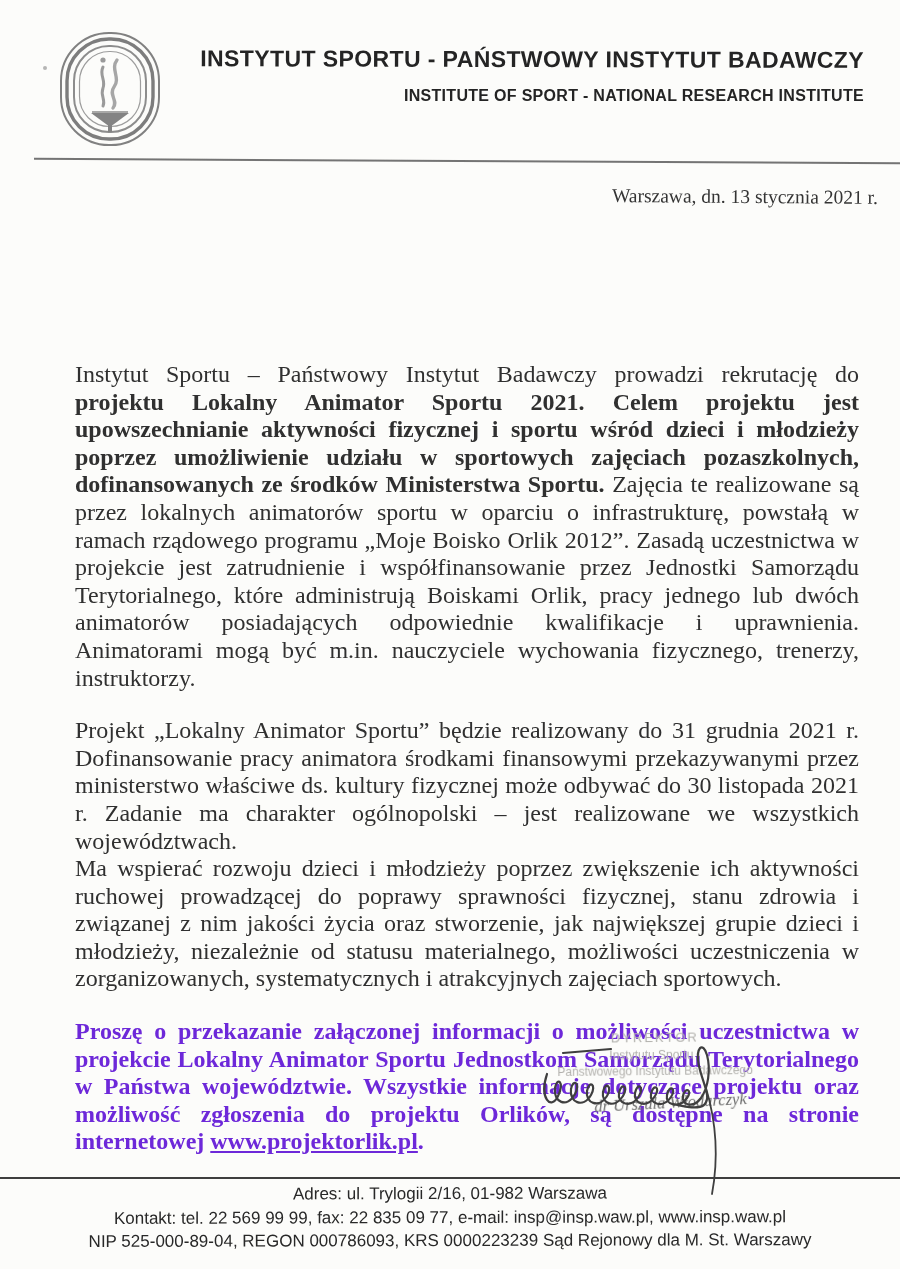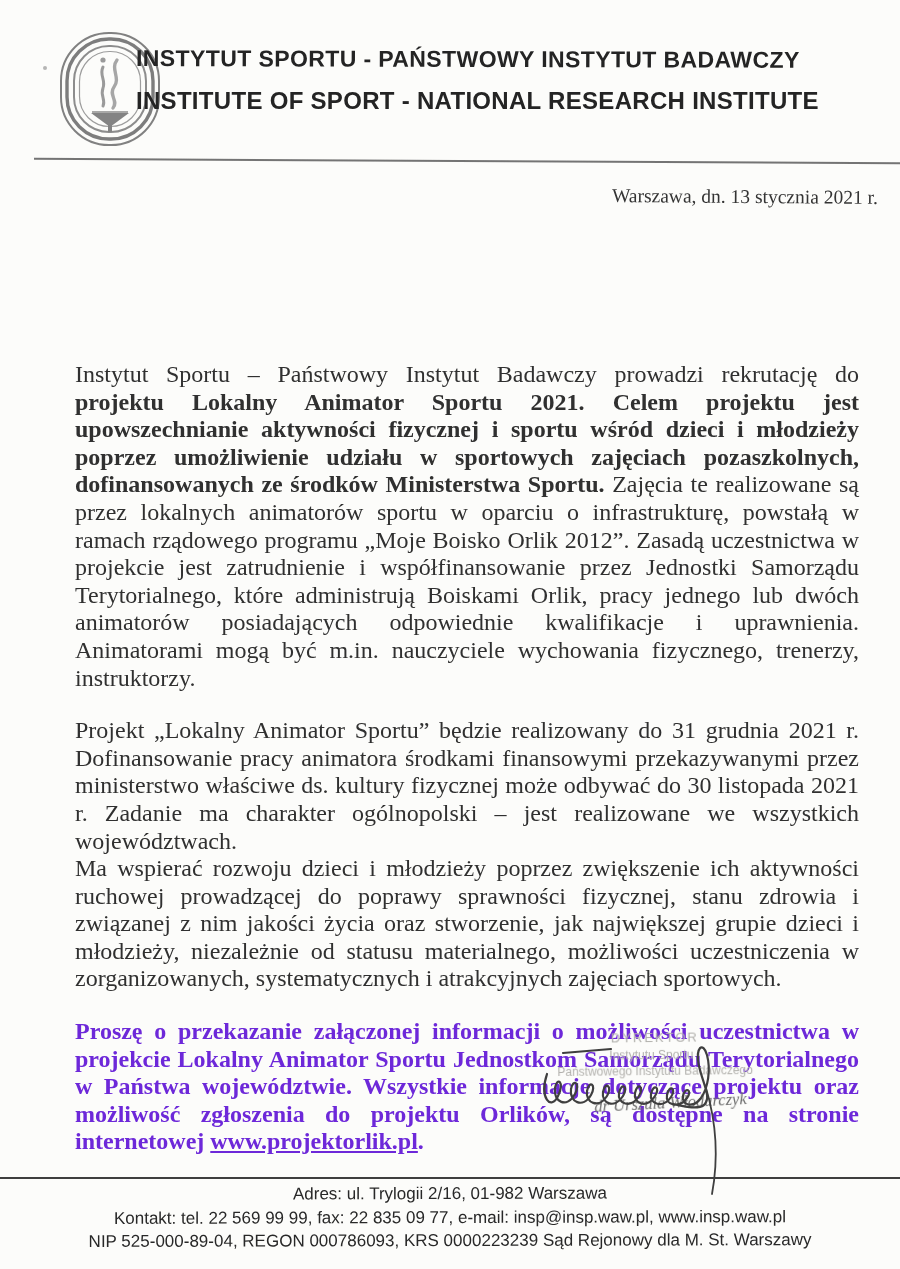--- a/index.html
+++ b/index.html
@@ -4,25 +4,25 @@
 <style>
   html,body { margin:0; padding:0; background:#e8e8e6; }
   #page {
     position:relative; width:900px; height:1269px; margin:0 auto;
     background:#fcfcfa; overflow:hidden;
     font-family:"Liberation Serif", serif; color:#2d2d2d;
   }
   
   .logo { position:absolute; left:58px; top:30px; width:104px; height:118px; opacity:.85; }
   .header-text {
-    position:absolute; left:136px; top:46px; width:720px; text-align:left;
+    position:absolute; left:144px; top:46px; width:720px; text-align:right;
     font-family:"Liberation Sans", sans-serif; font-weight:bold; color:#242424;
   }
   .header-line1 { font-size:23px; letter-spacing:.4px; transform:rotate(.15deg); }
-  .header-line2 { font-size:24px; margin-top:14px; letter-spacing:.3px; }
+  .header-line2 { font-size:16px; margin-top:14px; letter-spacing:.3px; }
   .rule-top {
     position:absolute; left:34px; top:160px; width:866px; height:2px;
     background:#5c5c5c; opacity:.85; transform:rotate(.3deg);
   }
   .speck { position:absolute; left:43px; top:66px; width:4px; height:4px;
     background:#8f8f8f; border-radius:50%; opacity:.65; }
   
   .date {
     position:absolute; right:22px; top:186px; font-size:19.5px; color:#343434;
     transform:rotate(.4deg);

